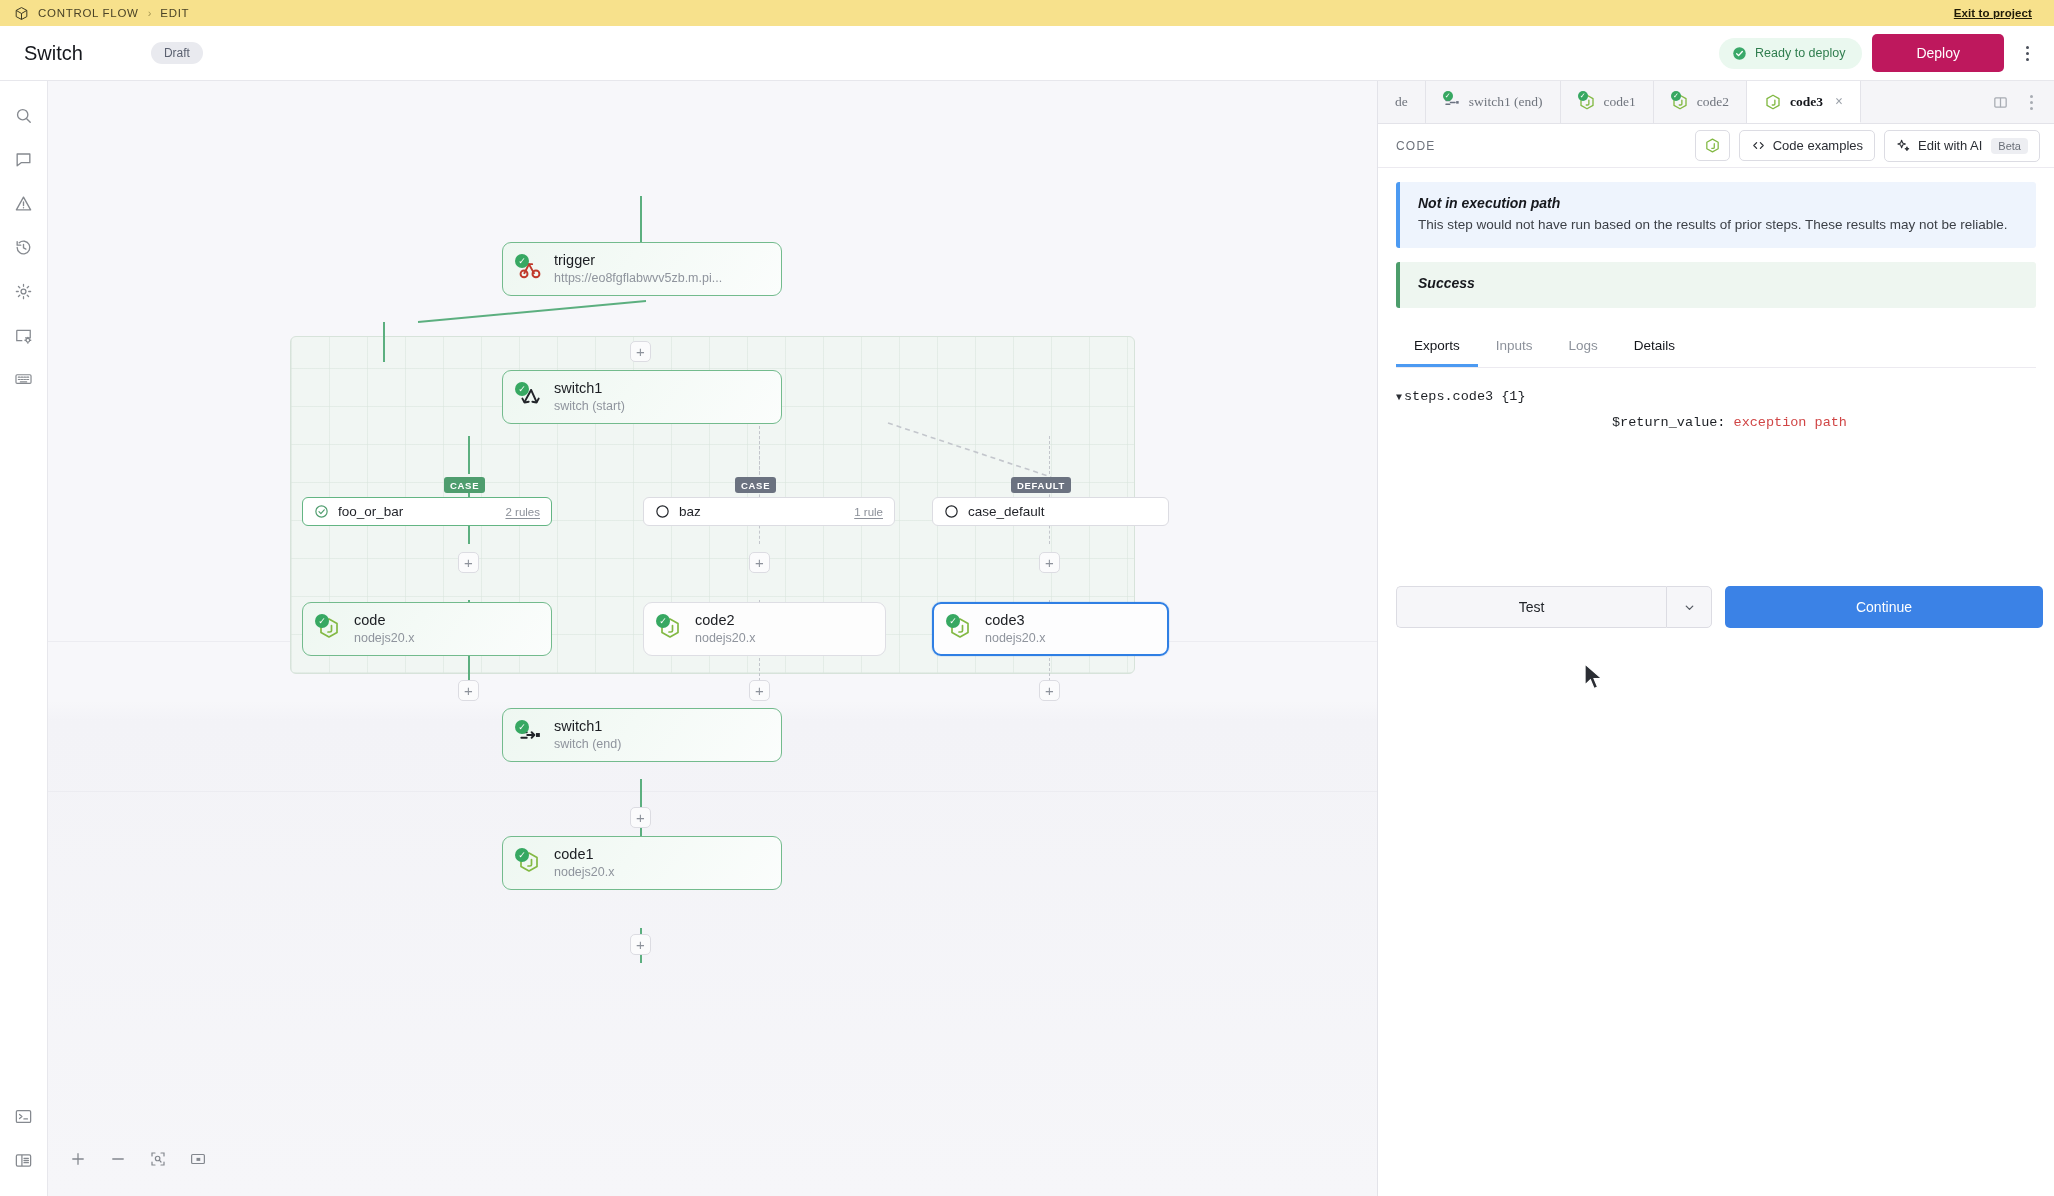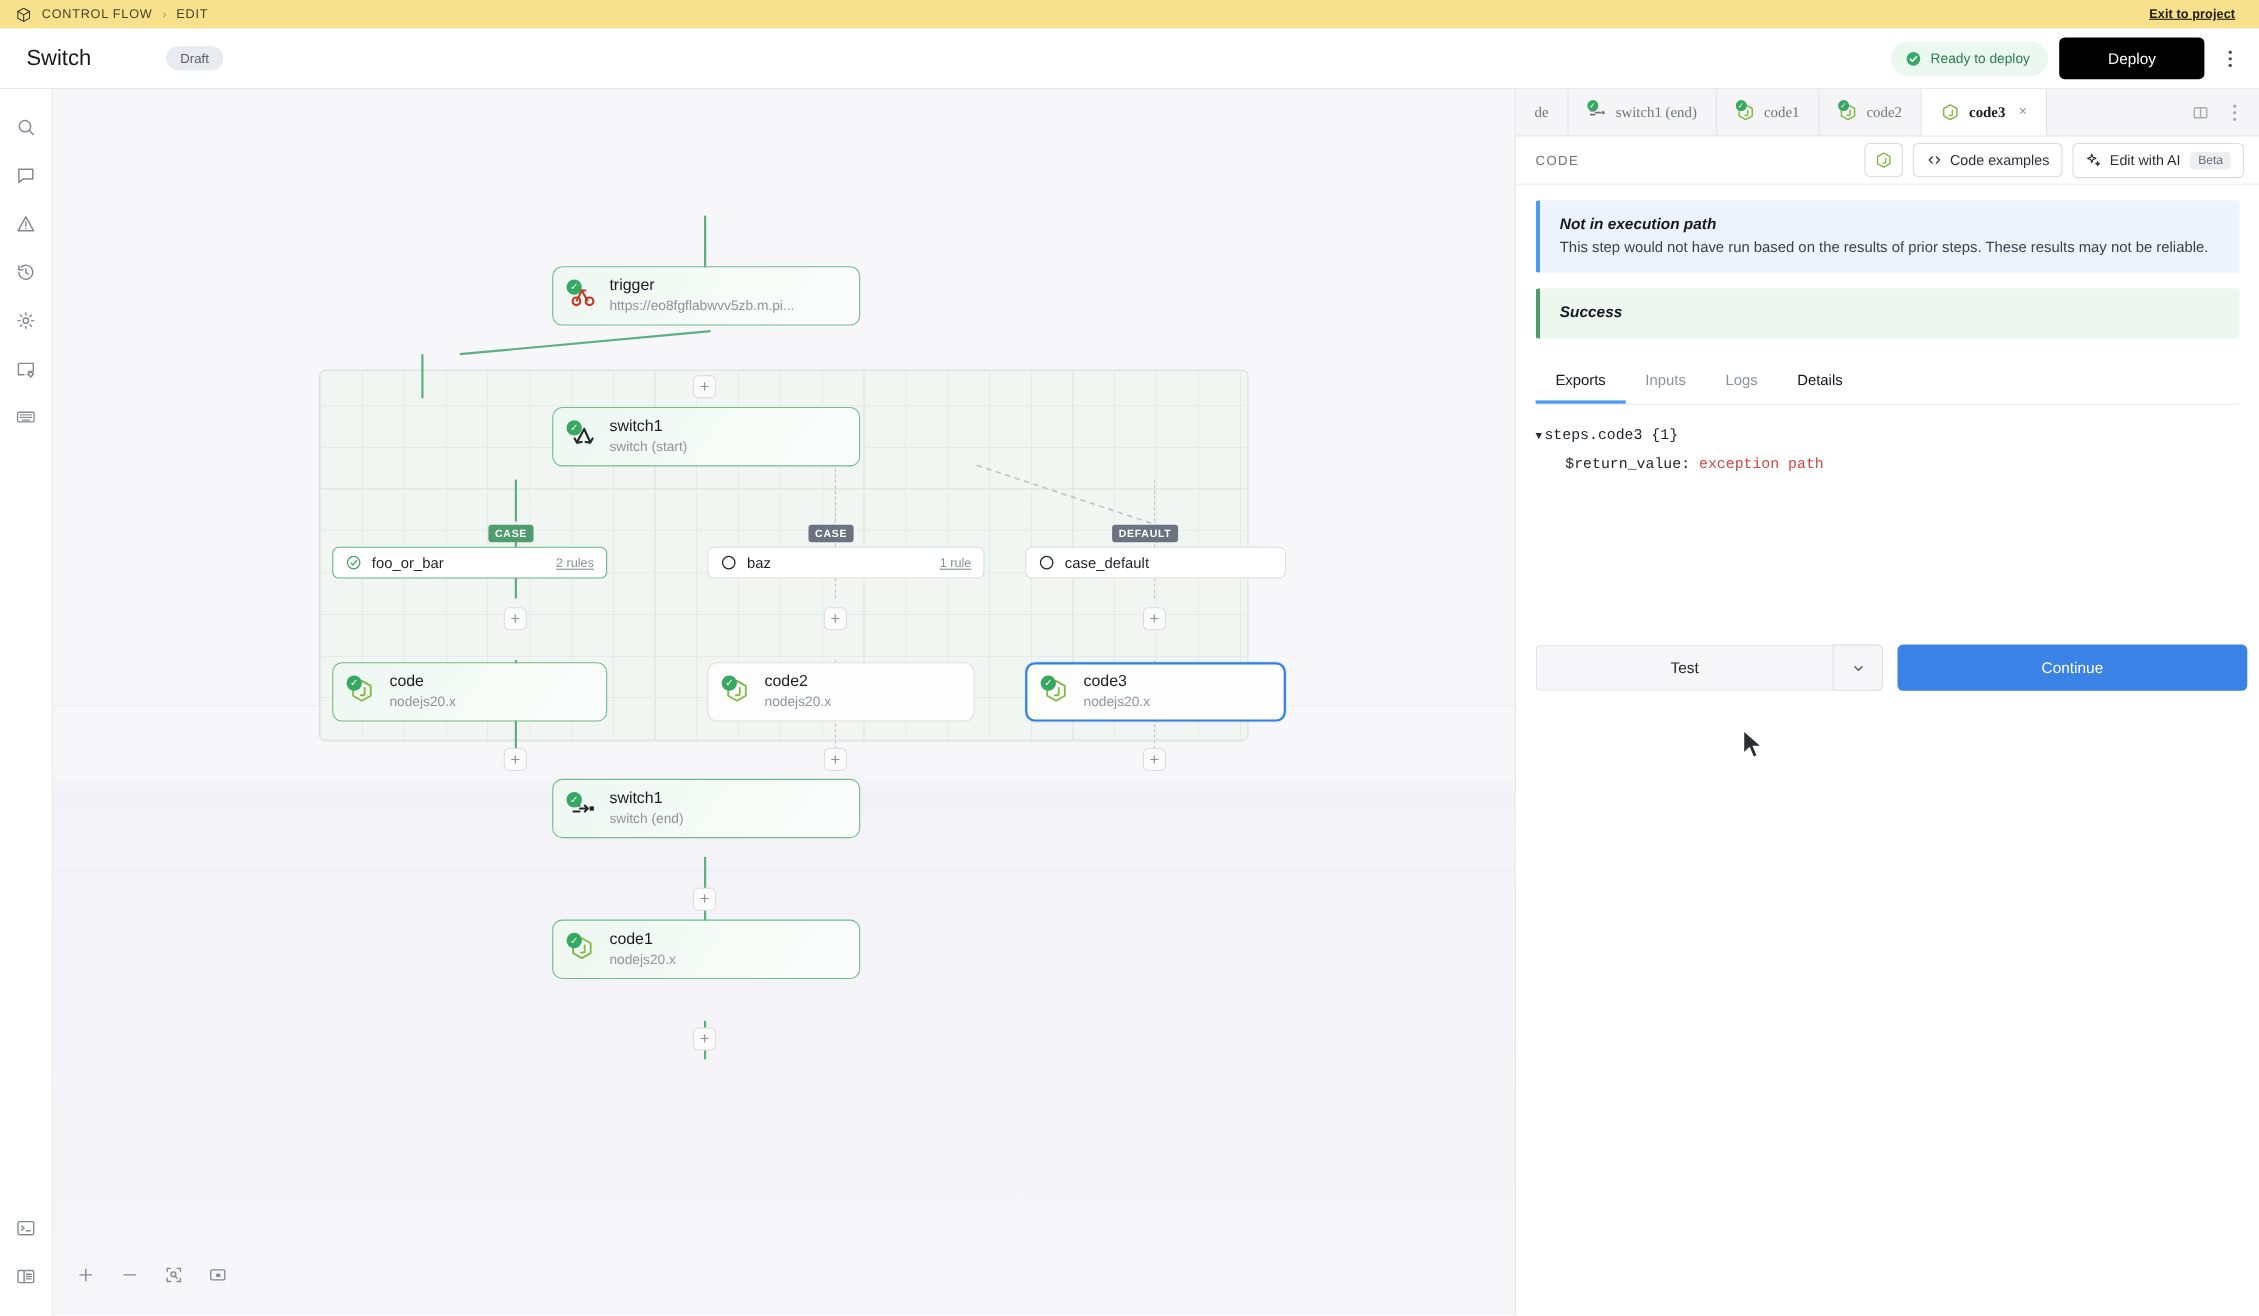--- a/index.html
+++ b/index.html
@@ -37,21 +37,21 @@
     margin-left: 68px; background: #e9eaef; color: #5b6170;
     font-size: 12px; border-radius: 11px; padding: 4px 13px;
   }
   .hdr-right { margin-left: auto; display: flex; align-items: center; gap: 10px; }
   .ready-pill {
     display: flex; align-items: center; gap: 8px;
     background: #eaf8ef; color: #2f7d4e; border-radius: 18px;
     font-size: 12.5px; padding: 8px 17px 8px 13px; font-weight: 500;
   }
   .deploy-btn {
-    background: #000000; color: #fff; border: none; border-radius: 5px;
+    background: #be185d; color: #fff; border: none; border-radius: 5px;
     font-size: 14px; font-weight: 500; padding: 11px 44px; cursor: pointer;
     font-family: inherit;
   }
   .kebab {
     width: 26px; height: 30px; display: flex; flex-direction: column;
     align-items: center; justify-content: center; gap: 3px; cursor: pointer;
   }
   .kebab i { width: 3px; height: 3px; border-radius: 50%; background: #4a4f5a; display: block; }
 
   
@@ -191,21 +191,21 @@
   .subtabs { display: flex; gap: 0; margin: 22px 18px 0; border-bottom: 1px solid #eceaf0; }
   .subtab {
     padding: 8px 18px 11px; font-size: 13.5px; color: #8d929b; cursor: pointer;
   }
   .subtab.active { color: #14161b; border-bottom: 3px solid #4c9af2; }
   .subtab.dark { color: #14161b; }
 
   .tree { padding: 16px 18px 0; font-family: "Liberation Mono", monospace; font-size: 13.5px; }
   .tree-row { display: flex; align-items: center; color: #1d2025; line-height: 1.9; }
   .caret { color: #2b2e34; font-size: 10px; margin-right: 2px; }
-  .tree-child { padding-left: 27px; }
+  .tree-child { padding-left: 27px; justify-content: center; }
   .val-str { color: #d04545; }
 
   .panel-foot {
     margin-top: auto; padding: 18px; display: flex; gap: 13px; align-items: stretch;
     padding-bottom: 568px;
   }
   .test-group { display: flex; flex: 0 0 316px; }
   .test-btn {
     flex: 1; background: #f6f6f9; border: 1px solid #dcdce3; border-right: none;
     border-radius: 5px 0 0 5px; font-size: 14px; color: #22252a; font-weight: 500;

